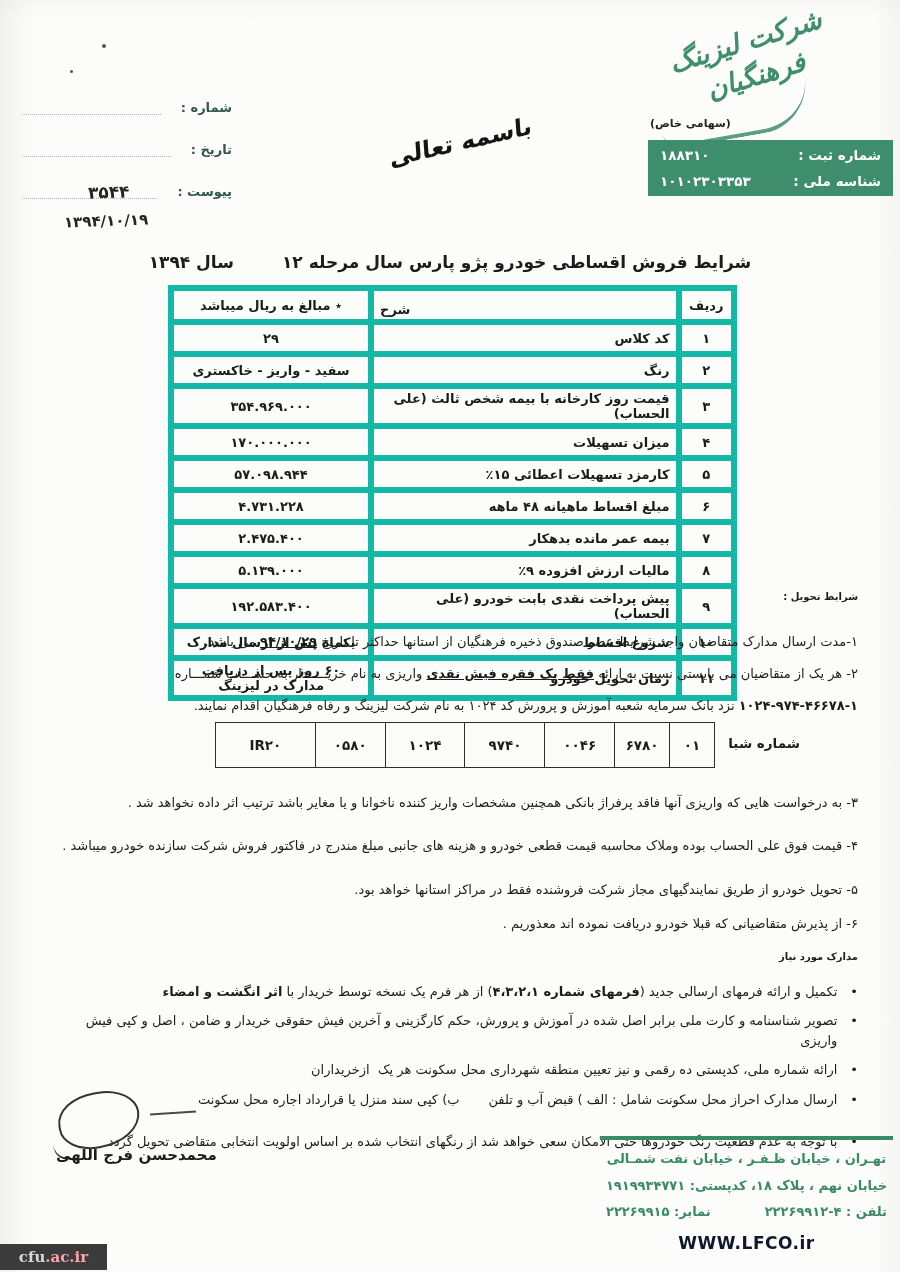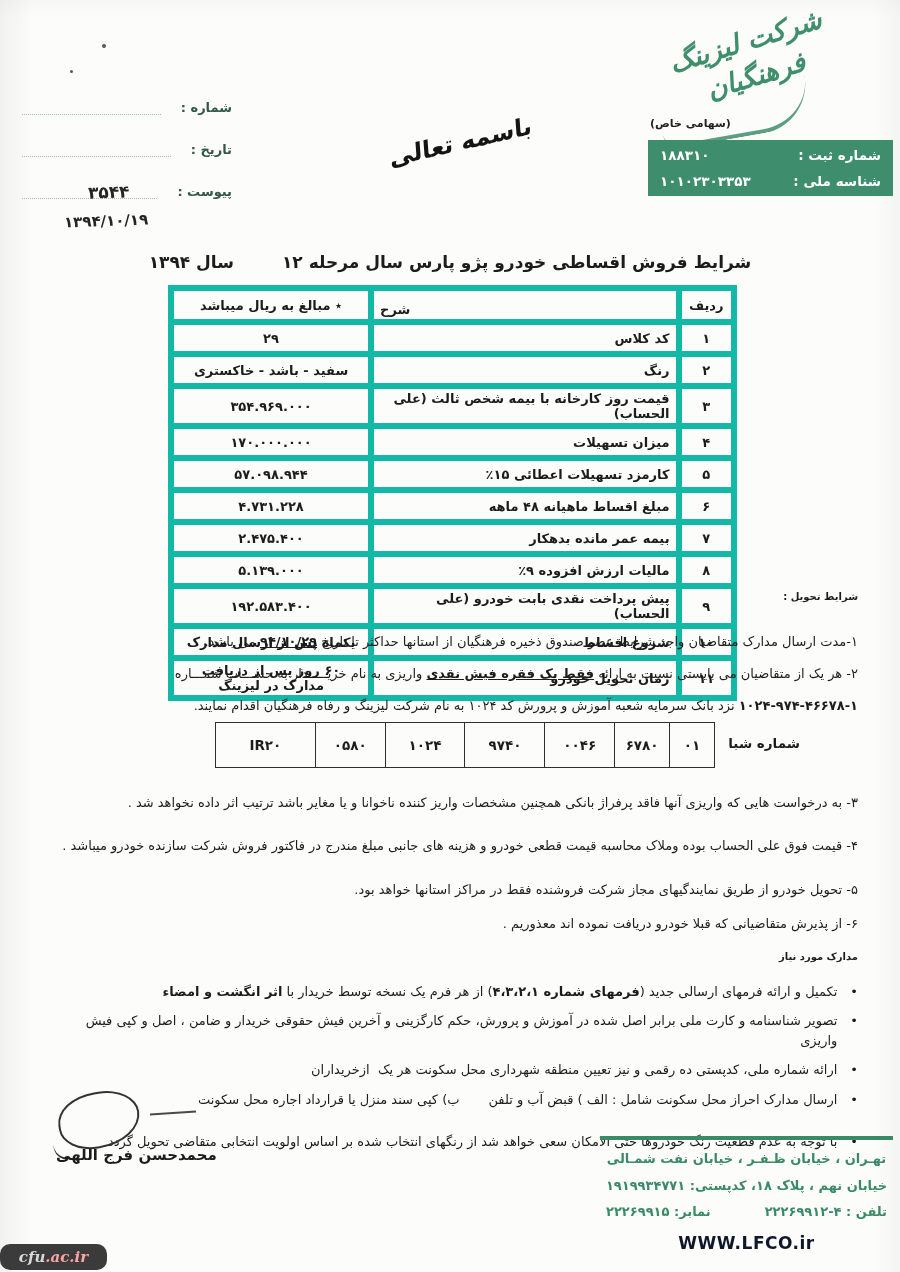--- a/index.html
+++ b/index.html
@@ -70,21 +70,21 @@
     border-bottom:2px solid #333;border-radius:0 0 0 14px;transform:rotate(16deg);}
   .sig-dash{left:150px;top:1112px;width:46px;height:2px;background:#4a4a4a;transform:rotate(-4deg);}
   .sig-name{left:56px;top:1146px;font-size:15px;font-weight:bold;}
   
   .grule{left:600px;top:1136px;width:293px;height:3.5px;background:#3a8a68;}
   .addr{left:600px;top:1146px;width:293px;direction:rtl;color:#3a8a68;font-size:13px;font-weight:bold;line-height:2.05;text-align:center;}
   .addr-row3{display:flex;justify-content:space-between;padding:0 6px;direction:rtl;}
   .site{font-size:17px;letter-spacing:.5px;color:#0f172a;direction:ltr;font-weight:bold;}
   
   .wm{left:0;top:1244px;width:107px;height:26px;background:#3b3b3b;display:flex;align-items:center;justify-content:center;
-    font-family:"DejaVu Serif",serif;font-style:italic;font-weight:bold;font-size:15px;direction:ltr;gap:0;border-radius:10px;}
+    font-family:"DejaVu Serif",serif;font-weight:bold;font-size:15px;direction:ltr;gap:0;}
   .wm .p1{color:#d8d8d8;}
   .wm .p2{color:#fca5a5;}
   
   .dot{background:#555;border-radius:50%;}
 </style>
 </head>
 <body>
 
 <div class="page">
 
@@ -140,21 +140,21 @@
       <th class="h-amt">٭ مبالغ به ریال میباشد</th>
     </tr>
     <tr>
           <td class="c-no">۱</td>
           <td class="c-desc">کد کلاس</td>
           <td class="c-val">۲۹</td>
         </tr>
     <tr>
           <td class="c-no">۲</td>
           <td class="c-desc">رنگ</td>
-          <td class="c-val">سفید - باشد - خاکستری</td>
+          <td class="c-val">سفید - واریز - خاکستری</td>
         </tr>
     <tr>
           <td class="c-no">۳</td>
           <td class="c-desc">قیمت روز کارخانه با بیمه شخص ثالث (علی الحساب)</td>
           <td class="c-val">۳۵۴.۹۶۹.۰۰۰</td>
         </tr>
     <tr>
           <td class="c-no">۴</td>
           <td class="c-desc">میزان تسهیلات</td>
           <td class="c-val">۱۷۰.۰۰۰.۰۰۰</td>

